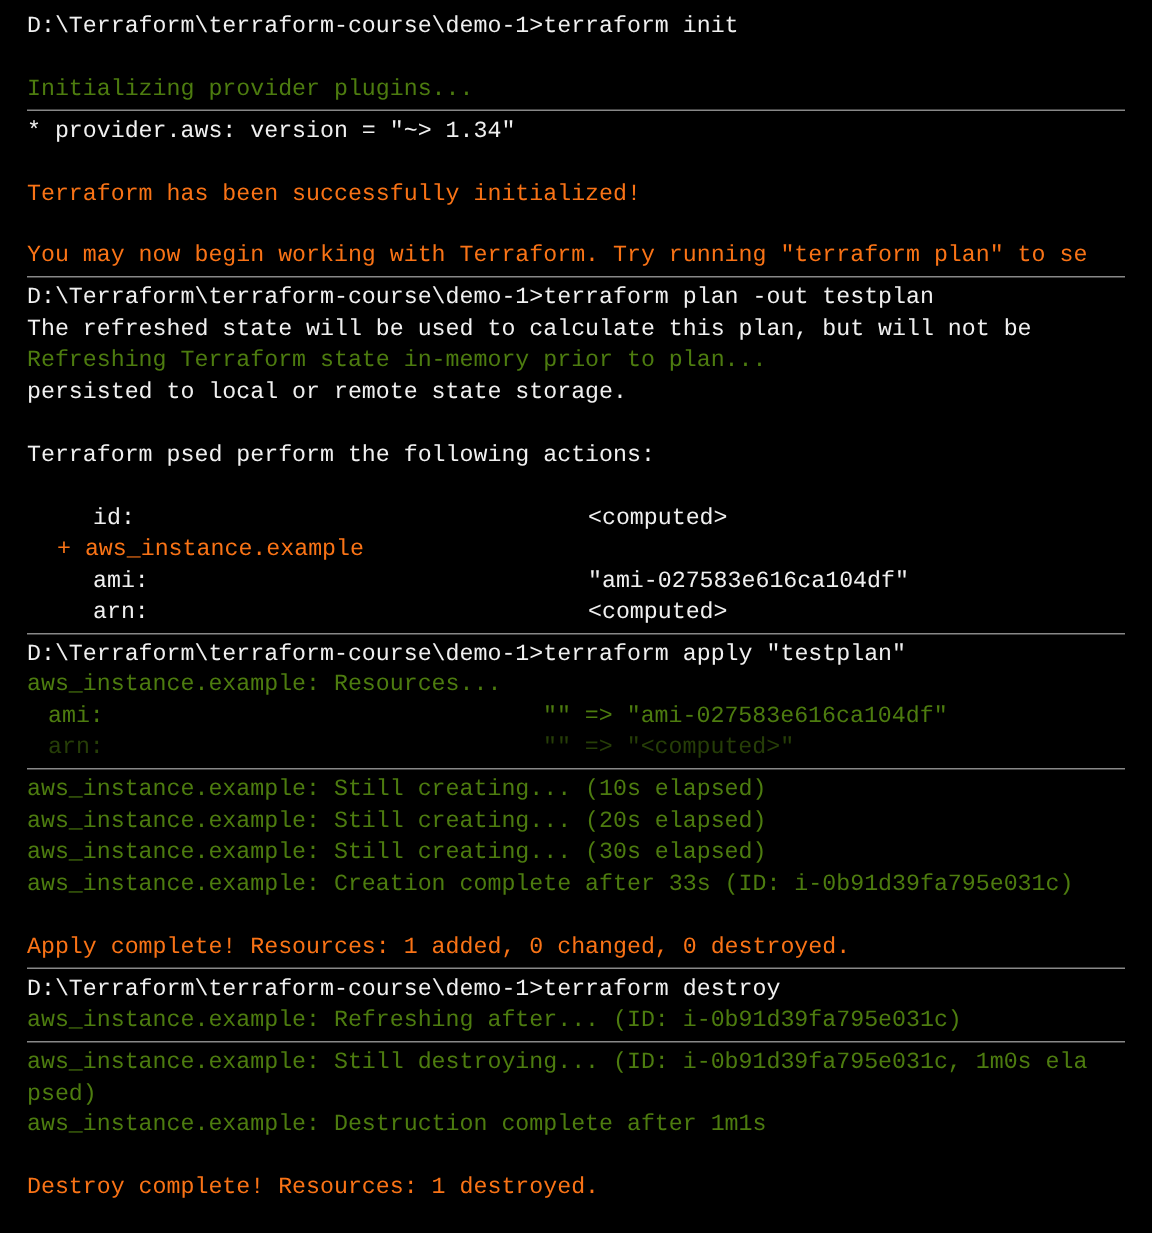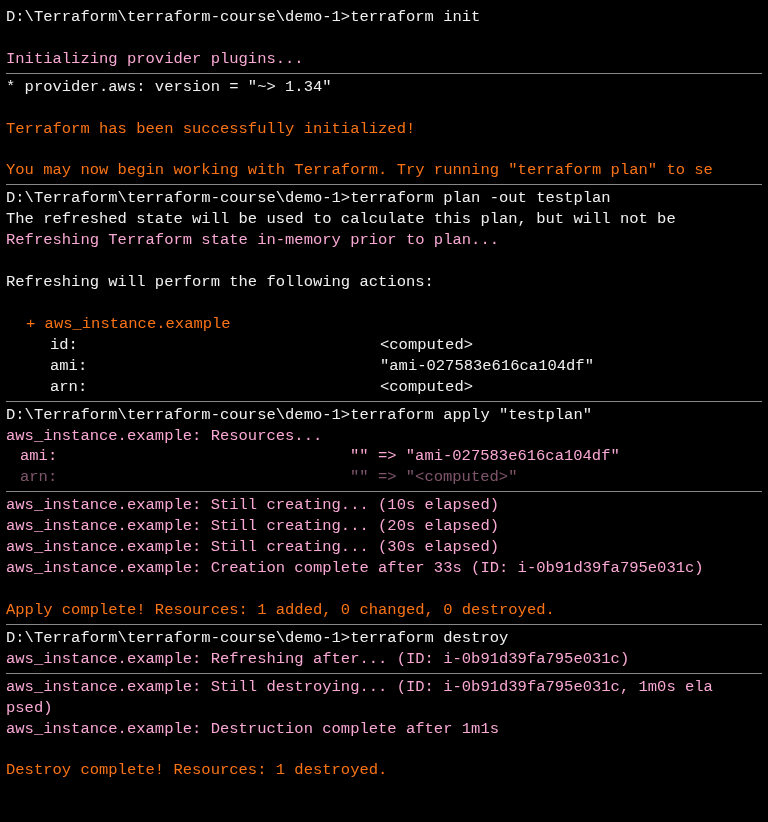--- a/index.html
+++ b/index.html
@@ -7,24 +7,24 @@
       padding: 0;
       background: #000;
       font-family: Consolas, 'Courier New', monospace;
       font-size: 15.5px;
       line-height: 1.35;
       color: #ccc;
       width: 768px;
       overflow: hidden;
     }
     .term {
-      padding: 4px 6px;
+      padding: 4px 18px;
     }
     .white { color: #f0f0f0; }
-    .grey { color: #f9a8d4; }
+    .grey { color: #4d7c0f; }
     .green { color: #f97316; }
     .section {
       border-bottom: 1px solid #888;
       padding: 3px 0 3px 0;
     }
     .no-border { border-bottom: none; }
     .row { white-space: pre; }
     .kv-label { display: inline-block; width: 330px; padding-left: 44px; }
     .kv-label-small { display: inline-block; width: 330px; padding-left: 14px; }
     .plus { padding-left: 20px; }
@@ -45,25 +45,26 @@
     <br>
     <div class="row green">Terraform has been successfully initialized!</div>
     <br>
     <div class="row green">You may now begin working with Terraform. Try running "terraform plan" to se</div>
   </div>
 
   <div class="section">
     <div class="row white"><span>D:\Terraform\terraform-course\demo-1&gt;</span><span>terraform plan -out testplan</span></div>
     <div class="row white">The refreshed state will be used to calculate this plan, but will not be</div>
     <div class="row grey">Refreshing Terraform state in-memory prior to plan...</div>
+    <div class="row white">persisted to local or remote state storage.</div>
     <br>
-    <div class="row white">Refreshing will perform the following actions:</div>
+    <div class="row white">Terraform psed perform the following actions:</div>
     <br>
+    <div class="row white"><span class="kv-label">id:</span><span>&lt;computed&gt;</span></div>
     <div class="row green plus">+ aws_instance.example</div>
-    <div class="row white"><span class="kv-label">id:</span><span>&lt;computed&gt;</span></div>
     <div class="row white"><span class="kv-label">ami:</span><span>"ami-027583e616ca104df"</span></div>
     <div class="row white"><span class="kv-label">arn:</span><span>&lt;computed&gt;</span></div>
   </div>
 
   <div class="section">
     <div class="row white"><span>D:\Terraform\terraform-course\demo-1&gt;</span><span>terraform apply "testplan"</span></div>
     <div class="row grey">aws_instance.example: Resources...</div>
     <div class="row grey"><span class="kv-label-small">ami:</span><span>"" =&gt; "ami-027583e616ca104df"</span></div>
     <div class="row grey" style="opacity:0.5"><span class="kv-label-small">arn:</span><span>"" =&gt; "&lt;computed&gt;"</span></div>
   </div>

